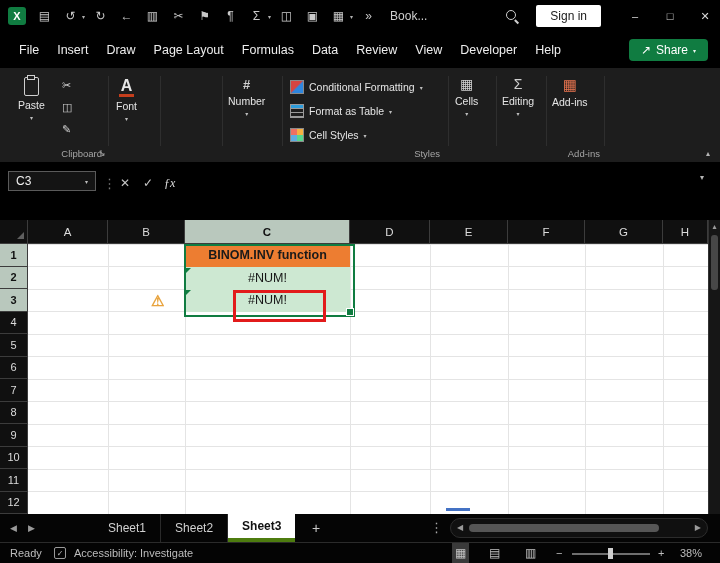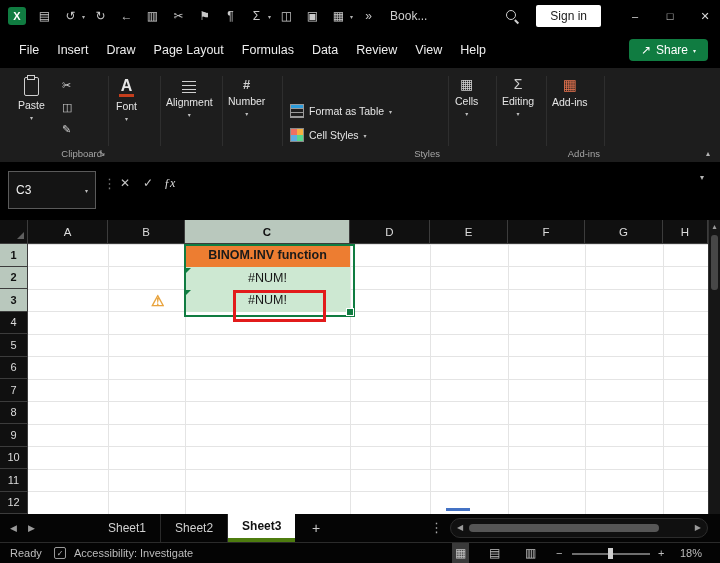--- a/index.html
+++ b/index.html
@@ -43,21 +43,21 @@
   .cf-icon{width:12px;height:12px;background:linear-gradient(135deg,#d64541 0 45%,#2e86de 55% 100%);border:1px solid #8a8a8a;flex:0 0 auto}
   .fat-icon{width:12px;height:12px;border:1px solid #9a9a9a;background:linear-gradient(#2d9cdb 0 3px,transparent 3px),repeating-linear-gradient(to bottom,transparent 0 3px,#9a9a9a 3px 4px);flex:0 0 auto}
   .cs-icon{width:12px;height:12px;background:conic-gradient(#f5b041 0 25%,#58d68d 0 50%,#5dade2 0 75%,#ec7063 0);border:1px solid #8a8a8a;flex:0 0 auto}
   .grid-icon{font-size:14px;color:#cfcfcf;line-height:15px}
   .addins-icon{font-size:15px;color:#E8744F;line-height:16px}
   .launcher{position:absolute;bottom:4px;font-size:9px;color:#a8a8a8}
   .rb-collapse{position:absolute;right:10px;bottom:4px;font-size:8px;color:#b5b5b5}
 
   
   #formulabar{position:absolute;left:0;top:162px;width:720px;height:58px;background:#000}
-  .name-box{position:absolute;left:8px;top:9px;width:88px;height:38px;border:1px solid #5a5a5a;background:#141414;display:flex;align-items:center;justify-content:space-between;padding:0 7px;box-sizing:border-box;font-size:12px;color:#f0f0f0}
+  .name-box{position:absolute;left:8px;top:9px;width:88px;height:20px;border:1px solid #5a5a5a;background:#141414;display:flex;align-items:center;justify-content:space-between;padding:0 7px;box-sizing:border-box;font-size:12px;color:#f0f0f0}
   .fb-dots{position:absolute;left:103px;top:14px;color:#777;font-size:13px}
   .fb-btn{position:absolute;top:14px;font-size:12px;color:#c4c4c4}
   .fx{font-style:italic;font-family:"Liberation Serif",serif;color:#dedede}
   .formula-box{position:absolute;left:186px;top:3px;width:524px;height:49px;border:2px solid #d8d8d8;border-radius:2px;background:#0a0a0a;box-sizing:border-box;color:#fff;font-size:13px;padding:5px 10px}
   .fb-collapse{position:absolute;right:16px;top:11px;color:#b5b5b5;font-size:8px}
 
   
   #grid{position:absolute;left:0;top:220px;width:720px;height:294px;background:#fff}
   .colhead{position:absolute;top:0;height:24px;background:#101010;color:#dcdcdc;font-size:11.5px;display:flex;align-items:center;justify-content:center;border-right:1px solid #3c3c3c;border-bottom:1px solid #3c3c3c;box-sizing:border-box}
   .rowhead{position:absolute;left:0;width:28px;background:#101010;color:#dcdcdc;font-size:11px;display:flex;align-items:center;justify-content:center;border-right:1px solid #3c3c3c;border-bottom:1px solid #3c3c3c;box-sizing:border-box}
@@ -133,20 +133,21 @@
 
   <div id="menubar">
     <span class="menu-item">File</span>
     <span class="menu-item">Insert</span>
     <span class="menu-item">Draw</span>
     <span class="menu-item">Page Layout</span>
     <span class="menu-item">Formulas</span>
     <span class="menu-item">Data</span>
     <span class="menu-item">Review</span>
     <span class="menu-item">View</span>
+    <span class="menu-item">Developer</span>
     <span class="menu-item">Help</span>
     <span class="spacer"></span>
     <div class="share-btn">
       <span>↗</span>
       <span>Share</span>
       <span class="share-chev">▾</span>
     </div>
   </div>
 
   <div id="ribbon">
@@ -157,31 +158,31 @@
     </div>
     <span class="rb-small" style="left:62px;top:11px">✂</span>
     <span class="rb-small" style="left:62px;top:33px">◫</span>
     <span class="rb-small" style="left:62px;top:55px">✎</span>
 
     <div class="rb-big" style="left:116px">
       <span class="big-a">A</span>
       <span class="rb-label">Font</span>
       <span class="chev">▾</span>
     </div>
-    <div class="rb-big" style="left:166px">
-      <span class="align-icon" style="margin-top:4px"></span>
-      <span class="rb-label">Alignment</span>
-      <span class="chev">▾</span>
-    </div>
     <div class="rb-big" style="left:228px">
       <span class="num-icon">#</span>
       <span class="rb-label">Number</span>
       <span class="chev">▾</span>
     </div>
 
+    <div class="rb-row" style="left:290px;top:12px">
+      <span class="cf-icon"></span>
+      <span>Conditional Formatting</span>
+      <span class="chev">▾</span>
+    </div>
     <div class="rb-row" style="left:290px;top:36px">
       <span class="fat-icon"></span>
       <span>Format as Table</span>
       <span class="chev">▾</span>
     </div>
     <div class="rb-row" style="left:290px;top:60px">
       <span class="cs-icon"></span>
       <span>Cell Styles</span>
       <span class="chev">▾</span>
     </div>
@@ -304,16 +305,16 @@
     <span class="st-item" style="left:10px">Ready</span>
     <span class="acc-box" style="left:54px">✓</span>
     <span class="st-item" style="left:74px">Accessibility: Investigate</span>
     <span class="view-btn active" style="left:452px">▦</span>
     <span class="view-btn" style="left:489px">▤</span>
     <span class="view-btn" style="left:525px">▥</span>
     <span class="st-item" style="left:556px">−</span>
     <span class="zoom-track" style="left:572px;width:78px"></span>
     <span class="zoom-knob" style="left:608px"></span>
     <span class="st-item" style="left:658px">+</span>
-    <span class="st-item" style="left:680px">18%</span>
+    <span class="st-item" style="left:680px">38%</span>
   </div>
 
 </div>
 
 </body></html>

